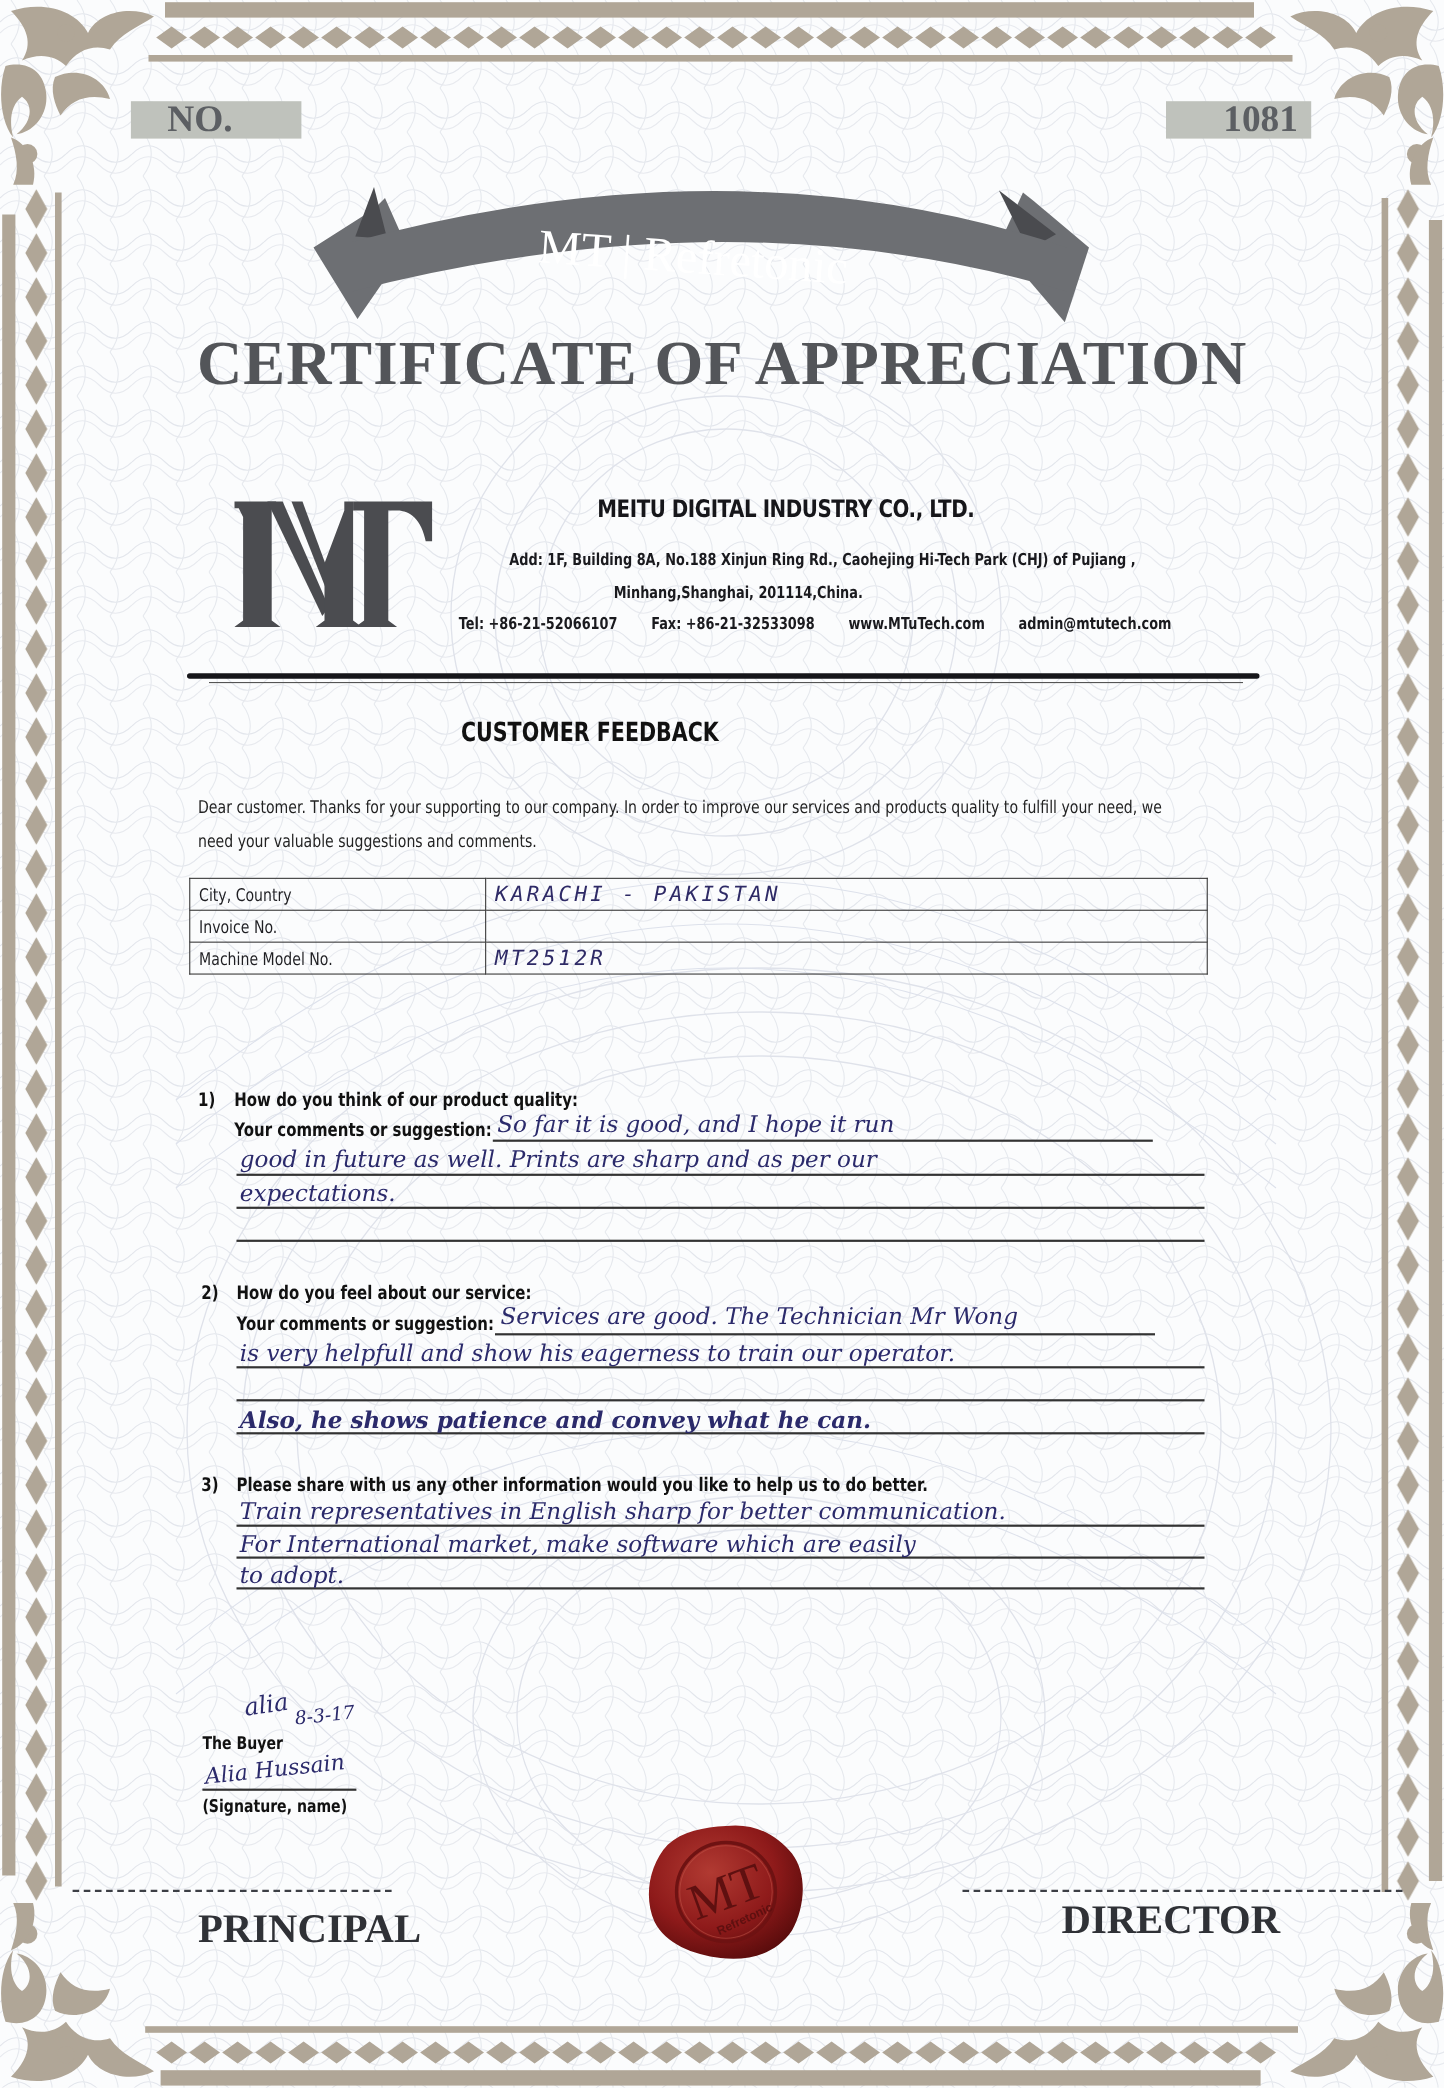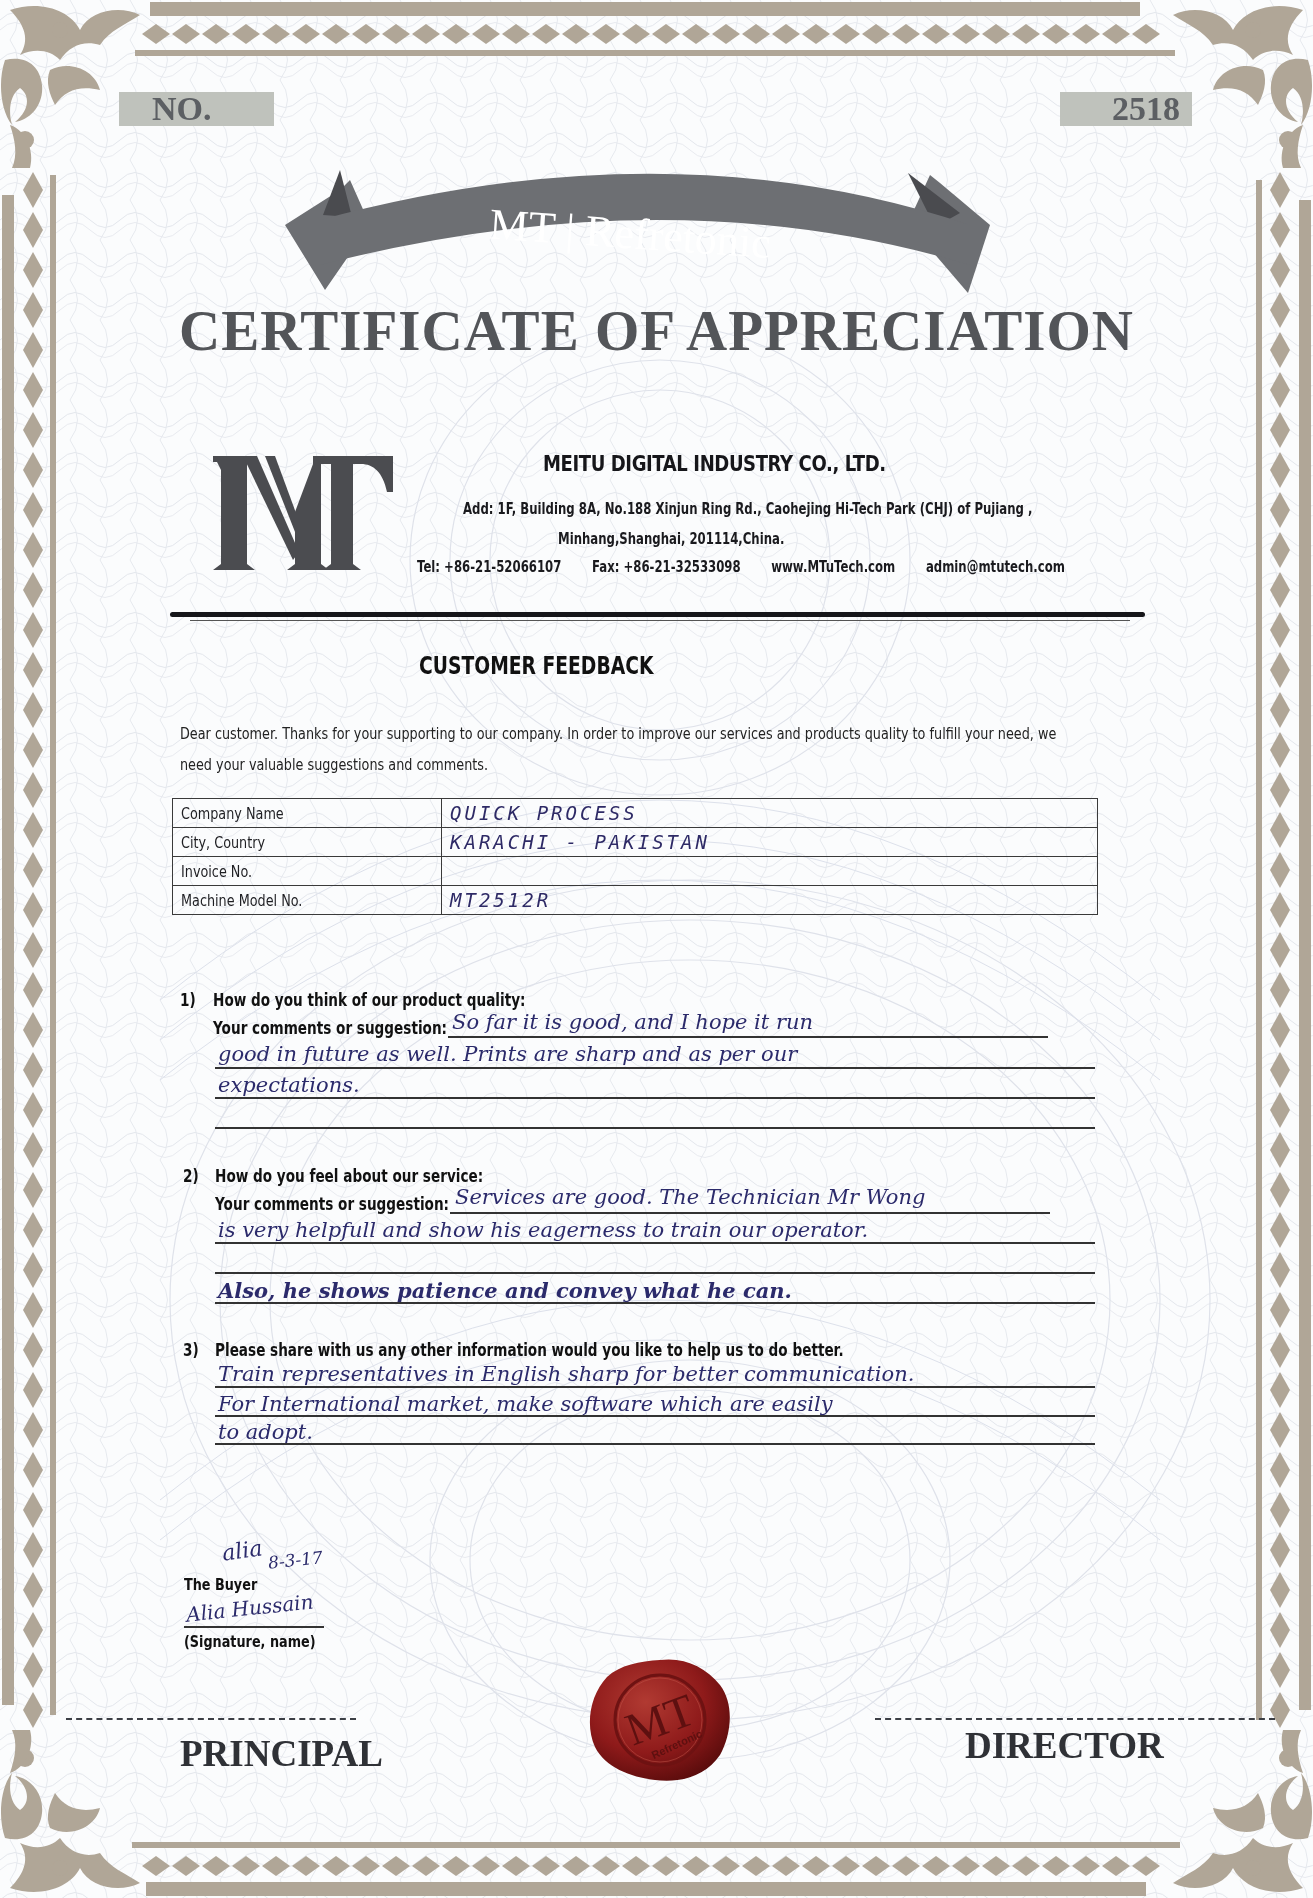--- a/index.html
+++ b/index.html
@@ -232,21 +232,21 @@
     <circle cx="60" cy="30" r="8"></circle>
     <circle cx="25" cy="140" r="9"></circle>
     <path d="M10 125 C25 130 35 150 30 168 L12 168 C18 155 15 140 10 125Z"></path>
   </g>
 </svg>
 
 <div class="numbox" style="left:91px;top:92px;width:122px;height:34px;padding-left:33px;margin-left:28px;">
   <span>NO.</span>
 </div>
 <div class="numbox" style="left:1060px;top:92px;width:120px;height:34px;justify-content:flex-end;padding-right:12px;">
-  <span>2518</span>
+  <span>1081</span>
 </div>
 
 <svg class="layer" style="left:280px;top:165px;" width="780" height="135" viewBox="0 0 780 135">
   <path d="M5 60 L60 25 L70 15 L90 60 L45 125 Z" fill="#6d6f73"></path>
   <path d="M43 50 L60 5 L72 52 Z" fill="#4a4b4f"></path>
   <path d="M710 60 L660 18 L650 10 L628 58 L688 128 Z" fill="#6d6f73"></path>
   <path d="M628 8 L655 62 L680 48 Z" fill="#4a4b4f"></path>
   <path d="M40 55 Q390 -40 690 60 L690 100 Q390 10 40 100 Z" fill="#6d6f73"></path>
   <text x="210" y="86" class="ribbon-text" transform="rotate(4 390 60)">MT | Refretonic</text>
 </svg>
@@ -278,26 +278,20 @@
 
 <div class="section-title"><span>CUSTOMER FEEDBACK</span></div>
 
 <div class="intro">
   <div class="cond">Dear customer. Thanks for your supporting to our company. In order to improve our services and products quality to fulfill your need, we</div>
   <div class="cond">need your valuable suggestions and comments.</div>
 </div>
 
 <table class="info">
   <tbody>
-      <tr>
-    <td class="lab">
-          <div class="cond">Company Name</div>
-        </td>
-    <td><span class="hand">QUICK PROCESS</span></td>
-  </tr>
   <tr>
     <td class="lab">
           <div class="cond">City, Country</div>
         </td>
     <td><span class="hand">KARACHI - PAKISTAN</span></td>
   </tr>
   <tr>
     <td class="lab">
           <div class="cond">Invoice No.</div>
         </td>

